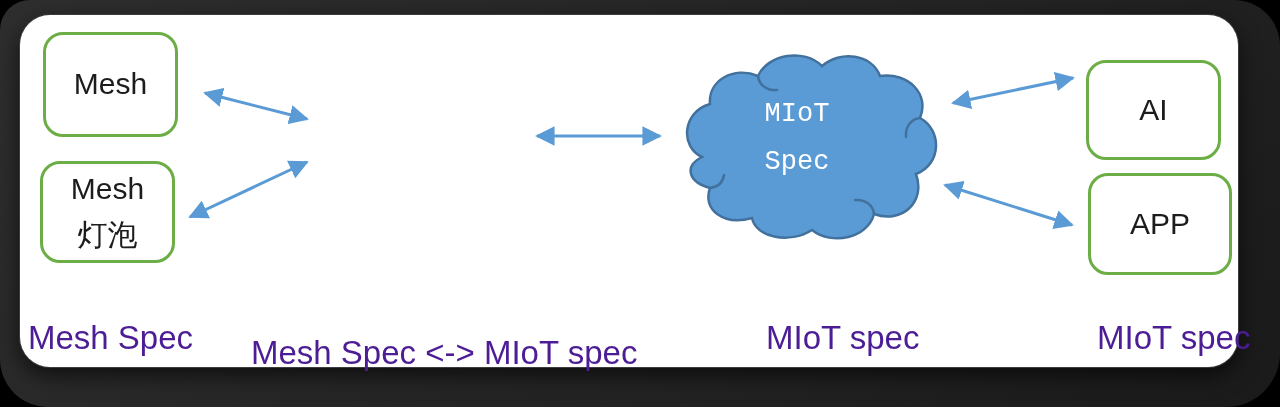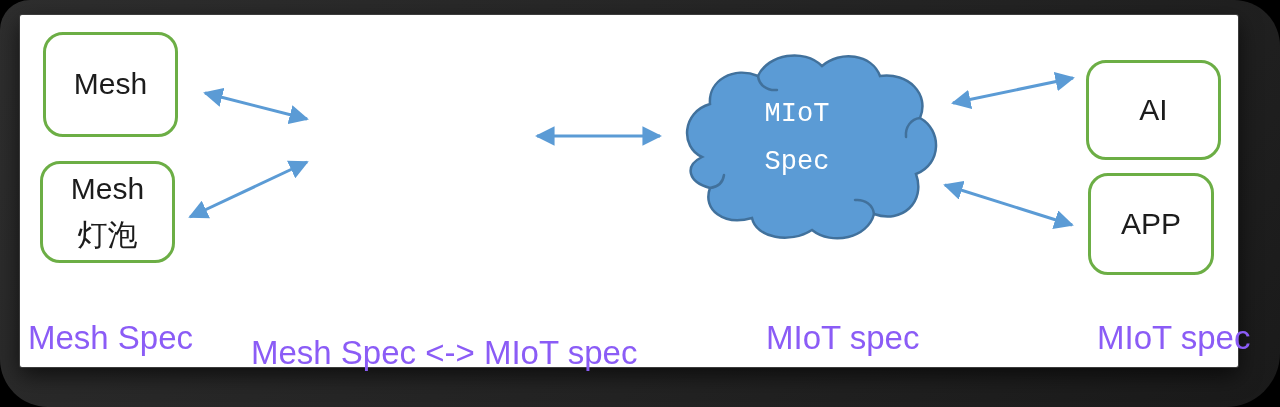--- a/index.html
+++ b/index.html
@@ -12,60 +12,60 @@
   .frame {
     position: absolute; left: 0; top: 0;
     width: 1280px; height: 407px;
     background: linear-gradient(135deg, #2e2e2e 0%, #232323 60%, #1a1a1a 100%);
     border-radius: 30px 46px 54px 48px;
   }
   .panel {
     position: absolute; left: 20px; top: 15px;
     width: 1218px; height: 352px;
     background: #ffffff;
-    border-radius: 2px;
+    border-radius: 30px;
     box-shadow: 0 0 0 1px #3c3c3c, 0 8px 22px rgba(0,0,0,0.65);
   }
   .node {
     position: absolute;
     background: #fff;
     border: 3px solid #6CAE45;
     border-radius: 20px;
     display: flex;
     flex-direction: column;
     align-items: center;
     justify-content: center;
     color: #1c1c1c;
     font-size: 30px;
     line-height: 1.55;
     text-align: center;
   }
   .node-sensor  { left: 23px;   top: 17px;  width: 135px; height: 105px; }
   .node-bulb    { left: 20px;   top: 146px; width: 135px; height: 102px; }
   .node-gateway { left: 303px;  top: 57px;  width: 205px; height: 118px; }
   .node-ai      { left: 1066px; top: 13px;  width: 135px; height: 100px; margin-top: 32px; }
-  .node-app     { left: 1068px; top: 158px; width: 126px; height: 102px; }
+  .node-app     { left: 1068px; top: 158px; width: 144px; height: 102px; }
 
   .cloud-wrap { position: absolute; left: 652px; top: 27px; width: 276px; height: 200px; font-family: Liberation Mono, monospace; }
   .cloud-wrap svg { position: absolute; left: 0; top: 0; }
   .cloud-shape { fill: #5B9BD5; stroke: #41719C; stroke-width: 2.5; }
   .cloud-notch { fill: none; stroke: #41719C; stroke-width: 2.5; stroke-linecap: round; }
   .cloud-text {
     position: absolute; left: 0; top: 48px; width: 250px;
     color: #ffffff; font-size: 27px; line-height: 1.78;
     text-align: center;
   }
 
   .arrows { position: absolute; left: 0; top: 0; width: 1218px; height: 352px; }
   .arrow-line { stroke: #5B9BD5; stroke-width: 3; }
   .arrow-head { fill: #5B9BD5; }
 
   .spec-label {
     position: absolute; top: 303px;
-    color: #8b5cf6; font-size: 33px; line-height: 1.2;
+    color: #4c1d95; font-size: 33px; line-height: 1.2;
     text-align: center; white-space: nowrap;
   }
   .spec-1 { left: 8px;    width: 140px; }
   .spec-2 { left: 231px;  width: 340px; margin-top: 15px; }
   .spec-3 { left: 746px;  width: 140px; }
   .spec-4 { left: 1077px; width: 140px; }
 </style>
 </head>
 <body>
 

